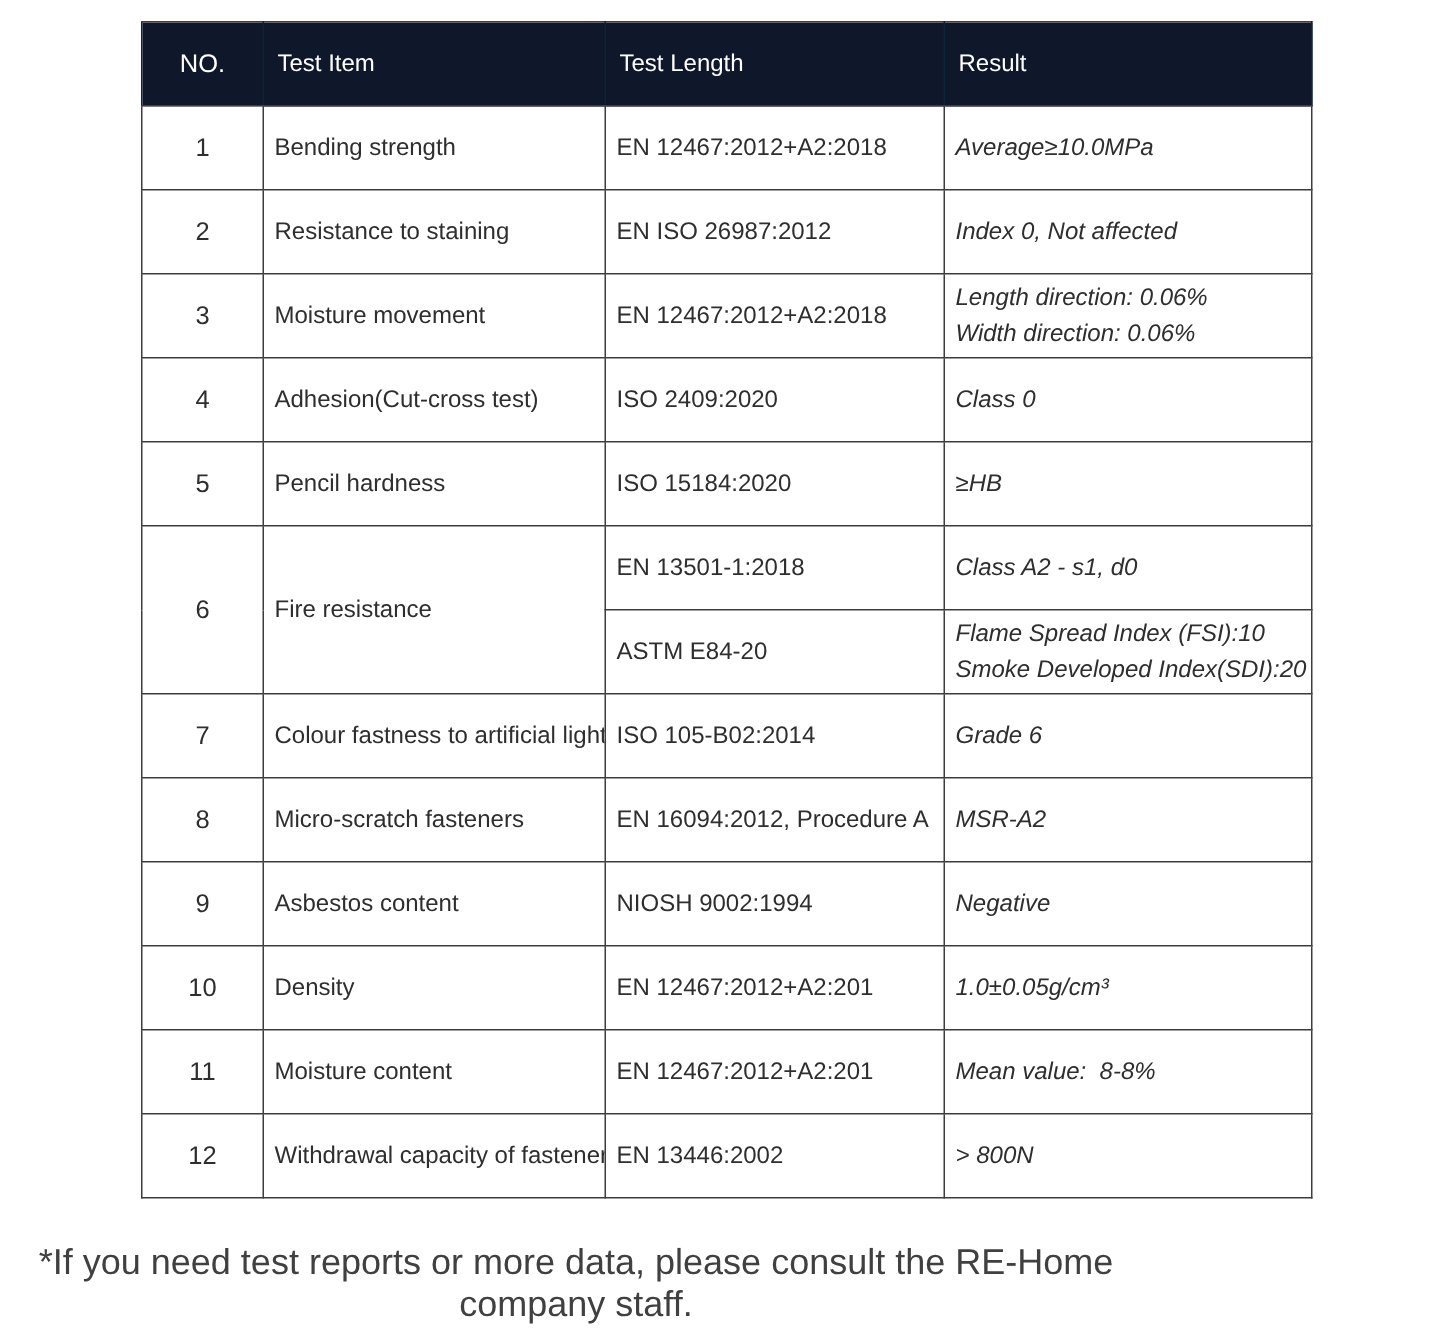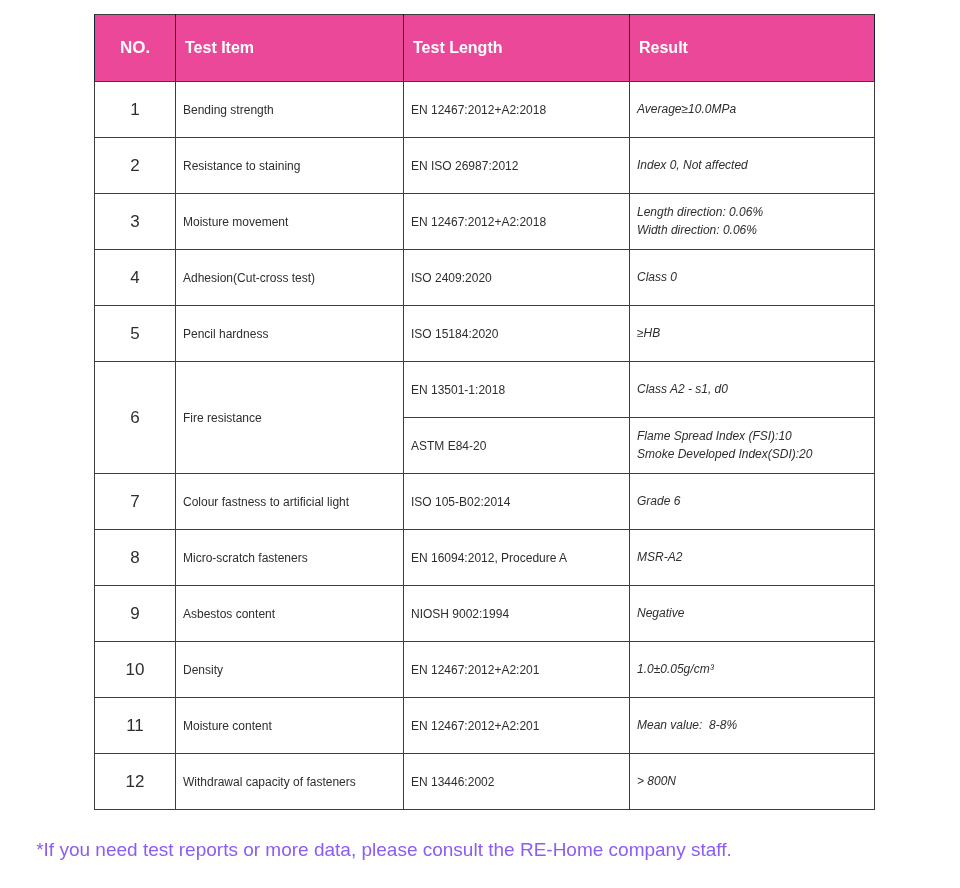--- a/index.html
+++ b/index.html
@@ -26,38 +26,38 @@
   col.c-no     { width: 81px;  }
   col.c-item   { width: 228px; }
   col.c-method { width: 226px; }
   col.c-result { width: 245px; }
 
   th, td {
     border: 1px solid #3d3d3d;
     box-sizing: border-box;
   }
   thead th {
-    background: #ec4899;
+    background: #0f172a;
     color: #ffffff;
-    height: 67px;
+    height: 56px;
     font-size: 16px;
-    font-weight: bold;
+    font-weight: normal;
     text-align: left;
     padding: 0 0 0 9px;
     border-left-color: #0e2338;
     border-right-color: #0e2338;
   }
   thead th.h-no {
     text-align: center;
     padding: 0;
     font-size: 17px;
   }
   tbody td {
     height: 56px;
-    font-size: 12px;
+    font-size: 16px;
     color: #2e2e2e;
     padding: 0 0 0 7px;
     background: #ffffff;
   }
   td.no {
     text-align: center;
     padding: 0;
     font-size: 17px;
   }
   td.item, td.method {
@@ -67,22 +67,22 @@
   td.result {
     white-space: pre-wrap;
     overflow: hidden;
     line-height: 1.45;
     font-style: italic;
   }
   .footnote {
     margin-top: 29px;
     width: 768px;
     text-align: center;
-    font-size: 19px;
-    color: #8b5cf6;
+    font-size: 24px;
+    color: #404040;
   }
 </style>
 </head>
 <body>
 
 <div class="page">
 
   <table class="spec">
     <colgroup>
       <col class="c-no">

